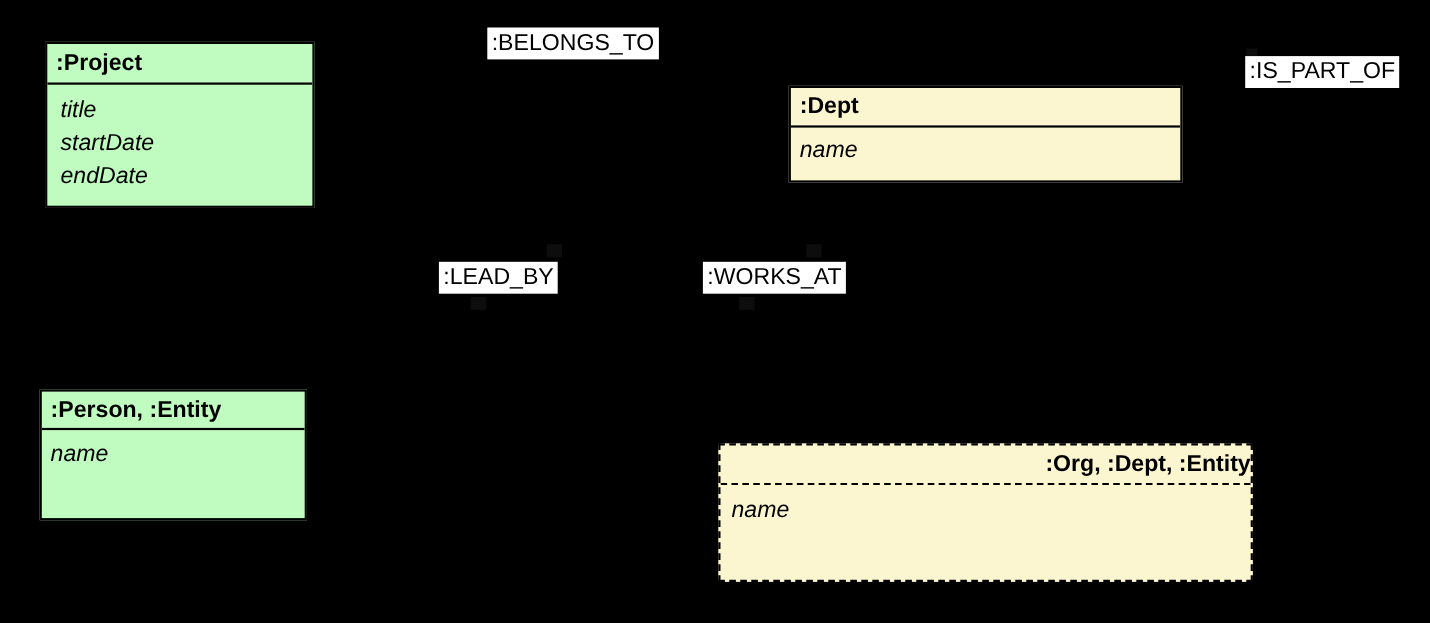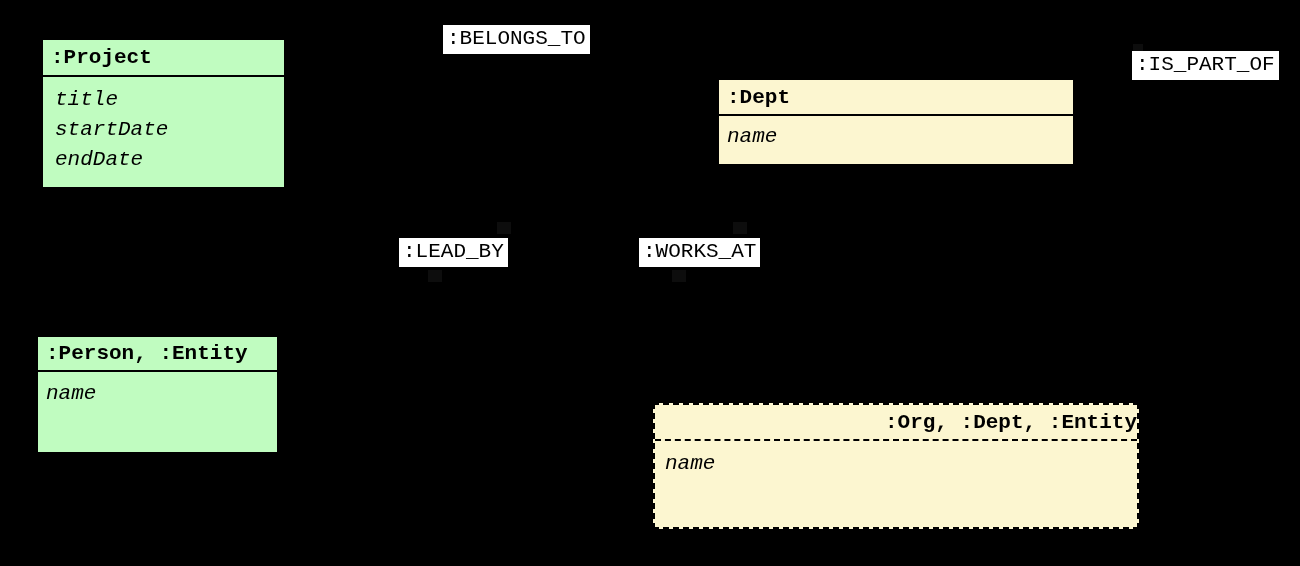--- a/index.html
+++ b/index.html
@@ -6,21 +6,21 @@
     margin: 0;
     padding: 0;
     background: #000000;
   }
   #canvas {
     position: relative;
     width: 1300px;
     height: 566px;
     background: #000000;
     overflow: hidden;
-    font-family: Liberation Mono, monospace;
+    font-family: Liberation Sans, sans-serif;
   }
 
   
   .node {
     position: absolute;
     box-sizing: border-box;
     border: 2px solid #000000;
     display: flex;
     flex-direction: column;
     overflow: hidden;
@@ -97,21 +97,21 @@
 
   <div class="node yellow" style="left:717px; top:78px; width:358px; height:88px;">
     <div class="node-header" style="height:36px; padding:0 12px 0 8px; font-size:21px;">
       <span>:Dept</span>
     </div>
     <div class="node-body" style="padding:6px 0 0 8px;">
       <span class="prop" style="font-size:21px; line-height:30px;">name</span>
     </div>
   </div>
 
-  <div class="node green" style="left:36px; top:335px; width:243px; height:119px;">
+  <div class="node green" style="left:36px; top:354px; width:243px; height:119px;">
     <div class="node-header" style="height:35px; padding:0 0 0 8px; font-size:21px;">
       <span>:Person, :Entity</span>
     </div>
     <div class="node-body" style="padding:7px 0 0 8px;">
       <span class="prop" style="font-size:21px; line-height:30px;">name</span>
     </div>
   </div>
 
   <div class="node yellow dashed" style="left:653px; top:403px; width:486px; height:126px;">
     <div class="node-header" style="height:36px; padding:0 0 0 10px; font-size:21px;justify-content:flex-end;">

